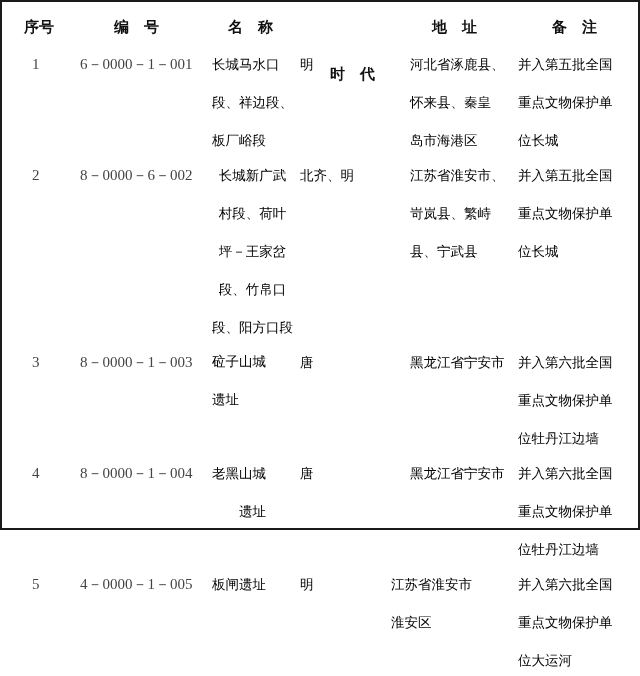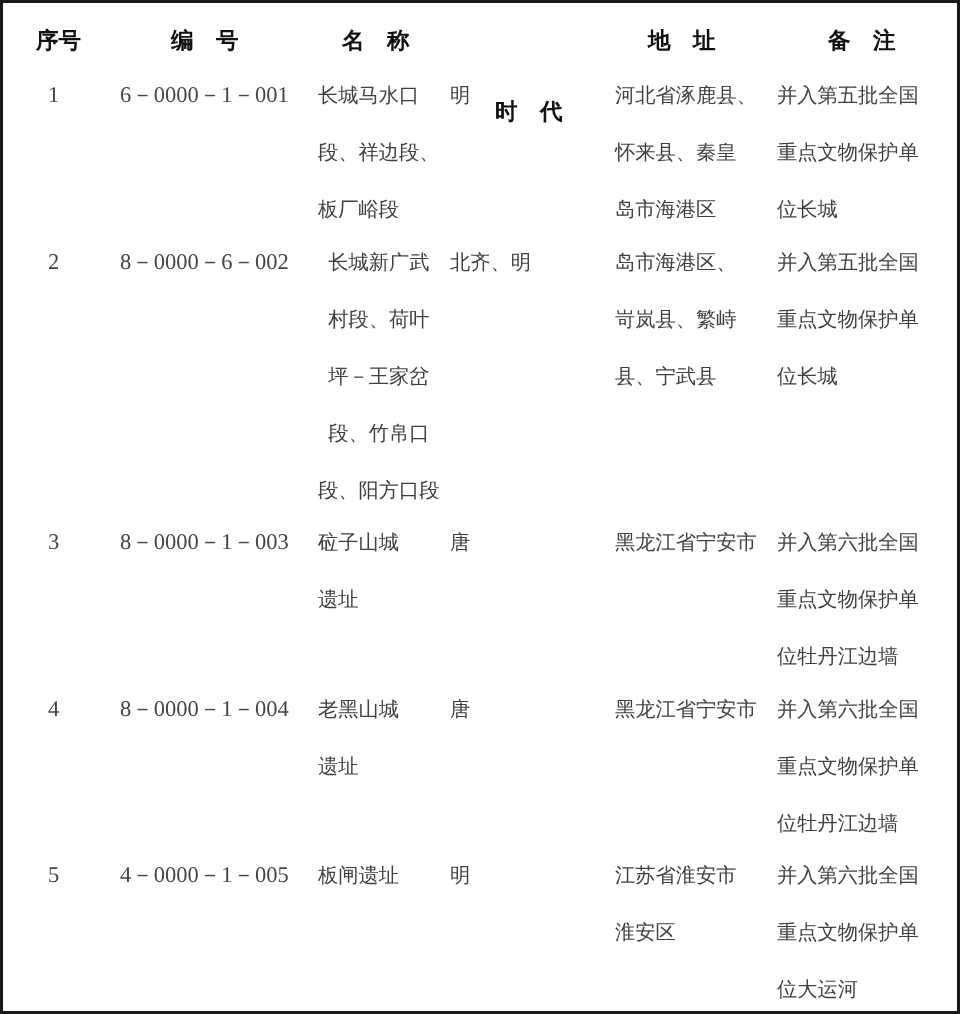--- a/index.html
+++ b/index.html
@@ -1,38 +1,38 @@
 <!DOCTYPE html>
 <html><head>
 <meta charset="utf-8">
 <style>
   html, body { margin: 0; padding: 0; background: #ffffff; }
   body { width: 640px; height: 676px; overflow: hidden; }
   .page {
     position: relative;
-    width: 640px; height: 676px;
+    width: 640px; height: 530px;
     box-sizing: border-box;
     border: 2px solid #1a1a1a;
     background: #ffffff;
     font-family: "DejaVu Serif", "Liberation Serif", serif;
     color: #333333;
   }
   .hdr {
     position: absolute; top: 16px;
     font-family: "DejaVu Sans", "Liberation Sans", sans-serif;
     font-weight: bold; font-size: 15px; color: #111111;
     letter-spacing: 0;
     white-space: nowrap;
   }
   .cell {
     position: absolute;
     font-size: 13.5px;
     line-height: 38px;
     white-space: pre;
-    color: #404040;
+    color: #000000;
   }
   .num { font-family: "Liberation Serif", "DejaVu Serif", serif; font-size: 15px; color: #444444; }
 </style>
 </head>
 <body>
 
 <div class="page">
 
   <div class="hdr" style="left:22px;">序号</div>
   <div class="hdr" style="left:112px;">编　号</div>
@@ -58,21 +58,21 @@
 
   <div>
     <div class="cell num" style="left:30px; top:154px;">2</div>
     <div class="cell num" style="left:78px; top:154px;">8－0000－6－002</div>
     <div class="cell" style="left:210px; top:154px;text-align:center;">长城新广武
 村段、荷叶
 坪－王家岔
 段、竹帛口
 段、阳方口段</div>
     <div class="cell" style="left:298px; top:154px;">北齐、明</div>
-    <div class="cell" style="left:408px; top:154px;">岛市海港区、
+    <div class="cell" style="left:408px; top:154px;">江苏省淮安市、
 岢岚县、繁峙
 县、宁武县</div>
     <div class="cell" style="left:516px; top:154px;">并入第五批全国
 重点文物保护单
 位长城</div>
   </div>
 
   <div>
     <div class="cell num" style="left:30px; top:341px;">3</div>
     <div class="cell num" style="left:78px; top:341px;">8－0000－1－003</div>
@@ -81,33 +81,33 @@
     <div class="cell" style="left:298px; top:341px;">唐</div>
     <div class="cell" style="left:408px; top:341px;">黑龙江省宁安市</div>
     <div class="cell" style="left:516px; top:341px;">并入第六批全国
 重点文物保护单
 位牡丹江边墙</div>
   </div>
 
   <div>
     <div class="cell num" style="left:30px; top:452px;">4</div>
     <div class="cell num" style="left:78px; top:452px;">8－0000－1－004</div>
-    <div class="cell" style="left:210px; top:452px;">老黑山城
+    <div class="cell" style="left:210px; top:452px;text-align:right;">老黑山城
 遗址</div>
     <div class="cell" style="left:298px; top:452px;">唐</div>
     <div class="cell" style="left:408px; top:452px;">黑龙江省宁安市</div>
     <div class="cell" style="left:516px; top:452px;">并入第六批全国
 重点文物保护单
 位牡丹江边墙</div>
   </div>
 
   <div>
     <div class="cell num" style="left:30px; top:563px;">5</div>
     <div class="cell num" style="left:78px; top:563px;">4－0000－1－005</div>
     <div class="cell" style="left:210px; top:563px;">板闸遗址</div>
     <div class="cell" style="left:298px; top:563px;">明</div>
-    <div class="cell" style="left:408px; top:563px;">江苏省淮安市
+    <div class="cell" style="left:389px; top:563px;">江苏省淮安市
 淮安区</div>
     <div class="cell" style="left:516px; top:563px;">并入第六批全国
 重点文物保护单
 位大运河</div>
   </div>
 </div>
 
 </body></html>

